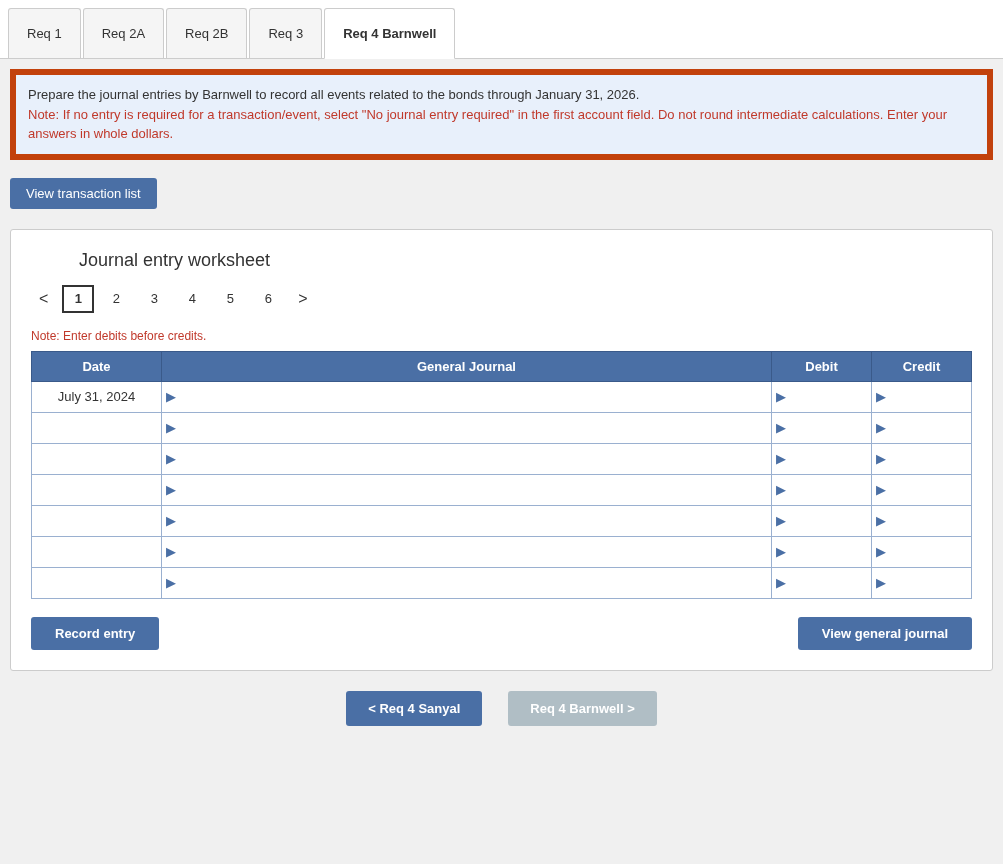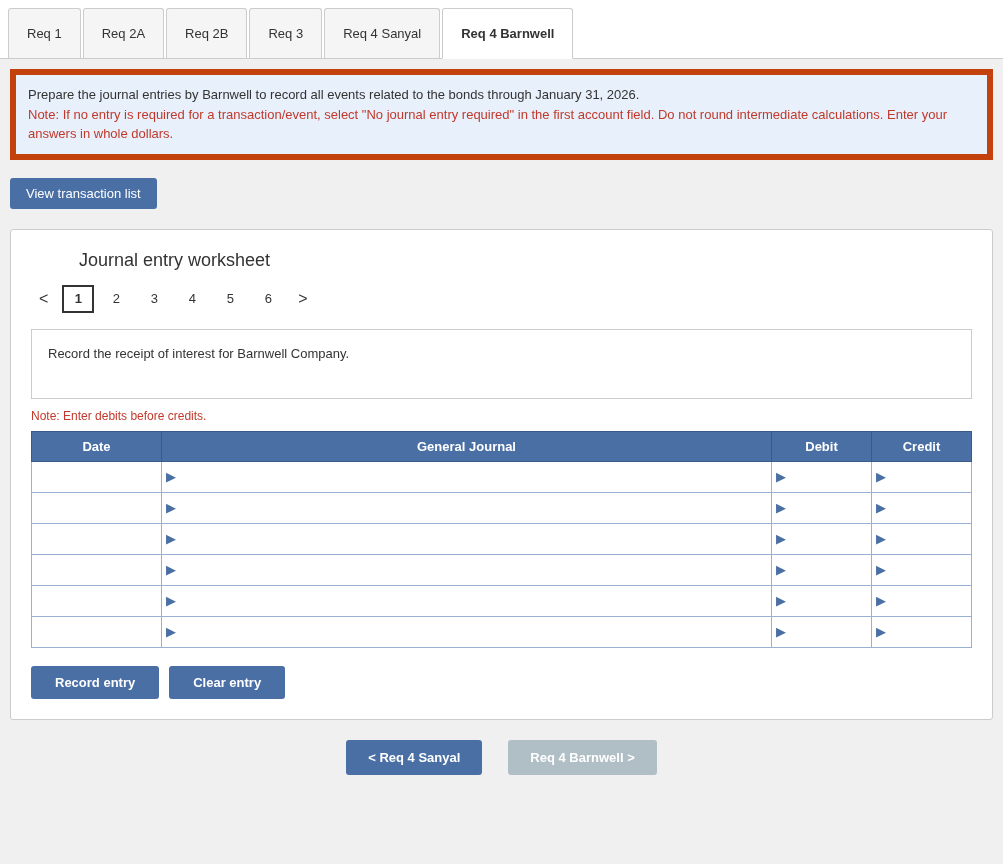--- a/index.html
+++ b/index.html
@@ -176,21 +176,20 @@
       font-size: 13px;
       padding-left: 4px;
       flex-shrink: 0;
     }
     .cell-with-arrow input {
       flex: 1;
     }
 
     .action-buttons {
       display: flex;
-      gap: 10px;
       align-items: center;
     }
     .action-btn {
       background: #4a6fa5;
       color: #fff;
       border: none;
       padding: 9px 24px;
       cursor: pointer;
       font-size: 13px;
       font-weight: bold;
@@ -226,21 +225,20 @@
 <body>
 
 
 
 
 <div class="tabs-bar">
   <div class="tab">Req 1</div>
   <div class="tab">Req 2A</div>
   <div class="tab">Req 2B</div>
   <div class="tab">Req 3</div>
-  <div class="tab">Req 4 Sanyal</div>
   <div class="tab active">Req 4 Barnwell</div>
 </div>
 
 
 <div class="instructions">
   <span>Prepare the journal entries by Barnwell to record all events related to the bonds through January 31, 2026.</span><br>
   <span class="red">Note: If no entry is required for a transaction/event, select "No journal entry required" in the first account field. Do not round intermediate calculations. Enter your answers in whole dollars.</span>
 </div>
 
 
@@ -254,36 +252,54 @@
     <button class="page-nav">&lt;</button>
     <div class="page-num active">1</div>
     <div class="page-num">2</div>
     <div class="page-num">3</div>
     <div class="page-num">4</div>
     <div class="page-num">5</div>
     <div class="page-num">6</div>
     <button class="page-nav">&gt;</button>
   </div>
 
-  <div class="description-box">
-    <span>Record the receipt of interest for Barnwell Company.</span>
-  </div>
 
   <div class="note-text">Note: Enter debits before credits.</div>
 
   <table class="journal-table">
     <thead>
       <tr>
         <th>Date</th>
         <th>General Journal</th>
         <th>Debit</th>
         <th>Credit</th>
       </tr>
     </thead>
     <tbody id="table-body">
+    <tr>
+          <td>July 31, 2024</td>
+          <td>
+            <div class="cell-with-arrow">
+              <span class="arrow">▶</span>
+              <input type="text" style="">
+            </div>
+          </td>
+          <td>
+            <div class="cell-with-arrow">
+              <span class="arrow">▶</span>
+              <input type="text" style="">
+            </div>
+          </td>
+          <td>
+            <div class="cell-with-arrow">
+              <span class="arrow">▶</span>
+              <input type="text" style="">
+            </div>
+          </td>
+        </tr>
         <tr>
           <td></td>
           <td>
             <div class="cell-with-arrow">
               <span class="arrow">▶</span>
               <input type="text" style="">
             </div>
           </td>
           <td>
             <div class="cell-with-arrow">
@@ -401,22 +417,22 @@
               <span class="arrow">▶</span>
               <input type="text" style="">
             </div>
           </td>
         </tr>
       </tbody>
   </table>
 
   <div class="action-buttons">
     <button class="action-btn">Record entry</button>
-    <button class="action-btn">Clear entry</button>
     <div class="spacer"></div>
+    <button class="action-btn">View general journal</button>
   </div>
 </div>
 
 
 <div class="bottom-nav">
   <button class="bottom-nav-btn">&lt; Req 4 Sanyal</button>
   <button class="bottom-nav-btn disabled">Req 4 Barnwell &gt;</button>
 </div>
 
 

